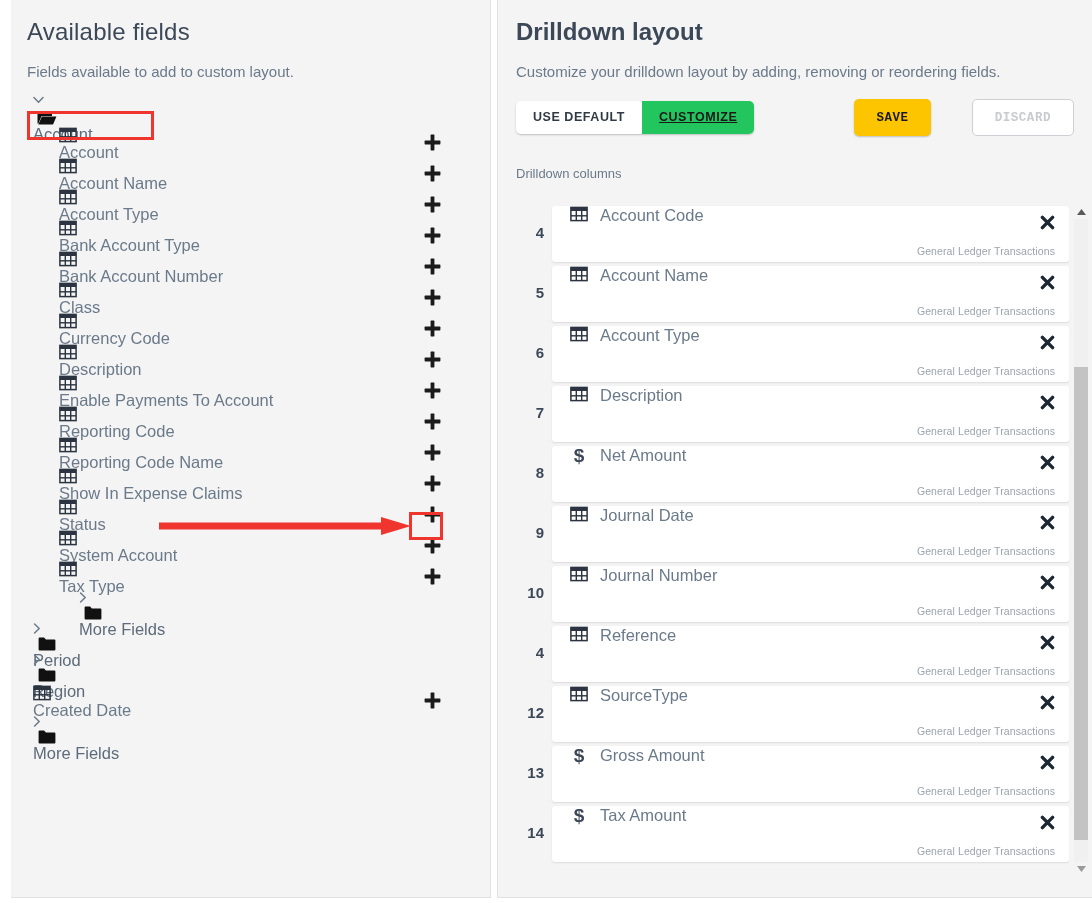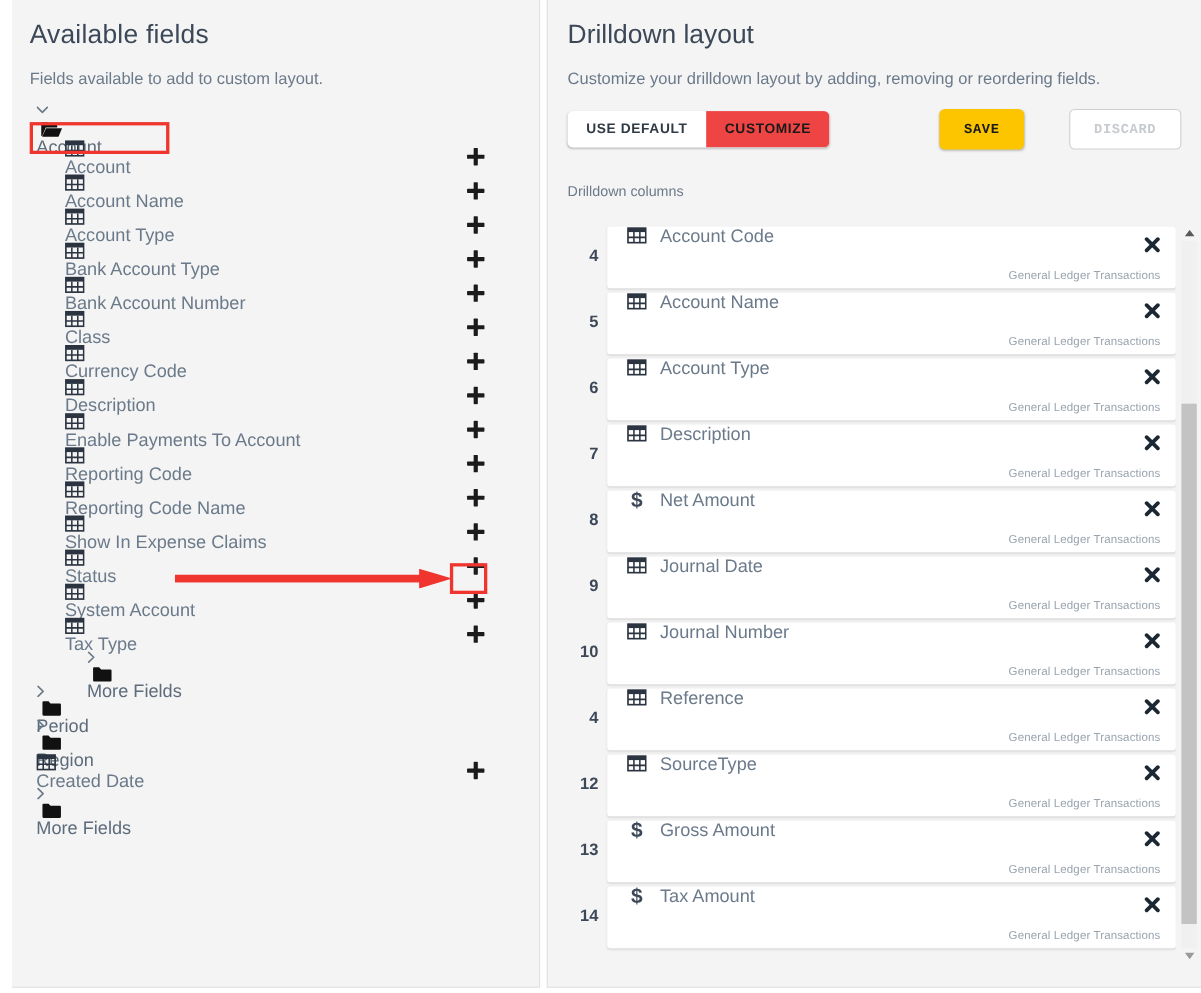--- a/index.html
+++ b/index.html
@@ -121,21 +121,21 @@
     width: 595px;
     height: 898px;
     background: #f4f4f4;
     border-left: 1px solid #e2e2e2;
     border-bottom: 1px solid #e2e2e2;
     overflow: hidden;
   }
   .rp-title {
     color: #3c4858;
     font-size: 24px;
-    font-weight: 400;
+    font-weight: 700;
     padding: 18px 0 0 18px;
   }
   .rp-sub {
     color: #6b7a8a;
     font-size: 15px;
     padding: 17px 0 0 18px;
   }
 
   .btn-bar {
     margin: 21px 18px 0 18px;
@@ -155,21 +155,21 @@
     font-family: "Liberation Sans", sans-serif;
     font-size: 12.5px;
     font-weight: 700;
     letter-spacing: .55px;
     padding: 0 17px;
     cursor: pointer;
     height: 33px;
     line-height: 33px;
   }
   .seg .seg-off { background: #ffffff; color: #303a45; }
-  .seg .seg-on  { background: #ef4444; color: #1a1a1a; }
+  .seg .seg-on  { background: #22c55e; color: #1a1a1a; text-decoration: underline; }
 
   .right-btns {
     position: absolute;
     right: 0; top: 0;
     display: flex;
     gap: 9px;
   }
   .btn {
     height: 37px;
     min-width: 72px;

